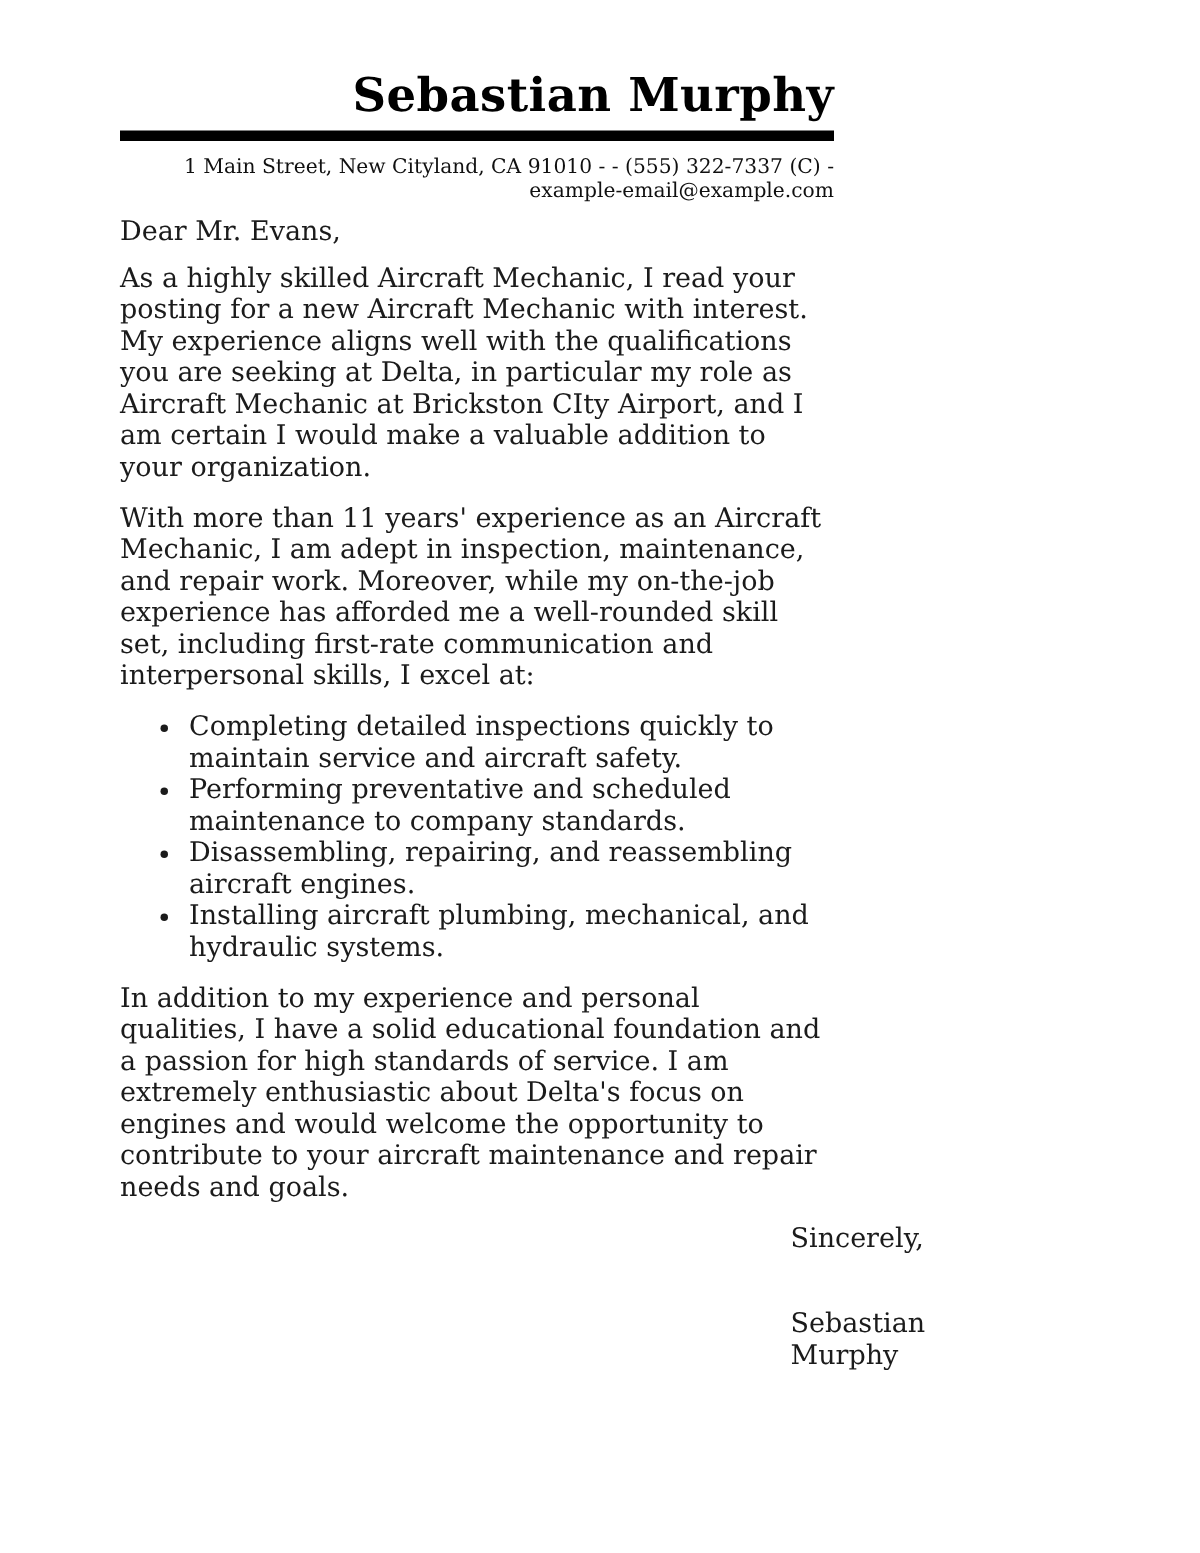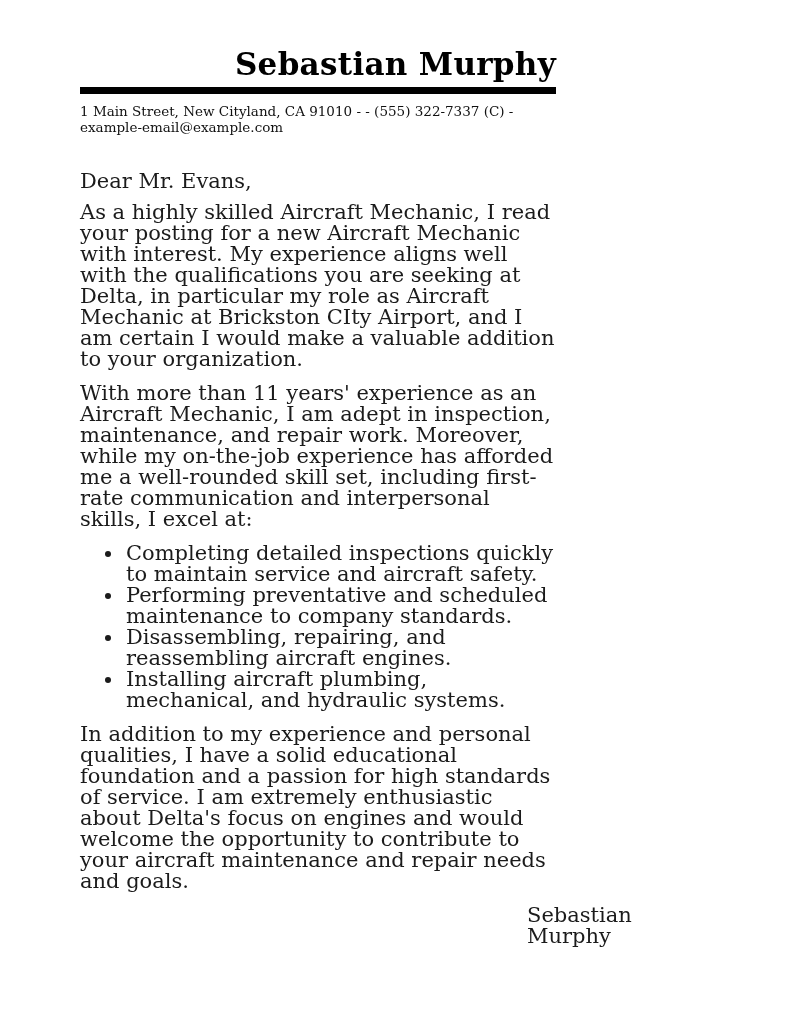--- a/index.html
+++ b/index.html
@@ -28,28 +28,29 @@
     letter-spacing: 0.3px;
   }
   .double-rule {
     margin-top: 5px;
     height: 2px;             
     border-top: 3px solid #000000;
     border-bottom: 4px solid #000000;
   }
   .contact {
     margin-top: 9px;
+    text-align: right;
     font-size: 13.5px;
     line-height: 16px;
     color: #101010;
   }
   
   .letter {
-    margin-top: 36px;
-    font-size: 21px;
+    margin-top: 9px;
+    font-size: 18px;
     line-height: 21px;
   }
   .letter p { margin: 0 0 13px 0; }
   .letter p.greeting { margin-bottom: 10px; }
   .letter p.thanks { margin-bottom: 19px; }
   ul.skills {
     margin: 0 0 13px 0;
     padding: 0 0 0 44px;
     list-style: disc outside;
   }
@@ -82,18 +83,19 @@
       <li>Performing preventative and scheduled maintenance to company standards.</li>
       <li>Disassembling, repairing, and reassembling aircraft engines.</li>
       <li>Installing aircraft plumbing, mechanical, and hydraulic systems.</li>
     </ul>
 
     <p>In addition to my experience and personal qualities, I have a solid educational foundation and a passion for high standards of service. I am extremely enthusiastic about Delta's focus on engines and would welcome the opportunity to contribute to your aircraft maintenance and repair needs and goals.</p>
 
 
 
     <div class="signature">
+      <p class="closing">Sincerely,</p>
       <p class="sig-name">Sebastian Murphy</p>
     </div>
 
   </main>
 
 </div>
 
 </body></html>

